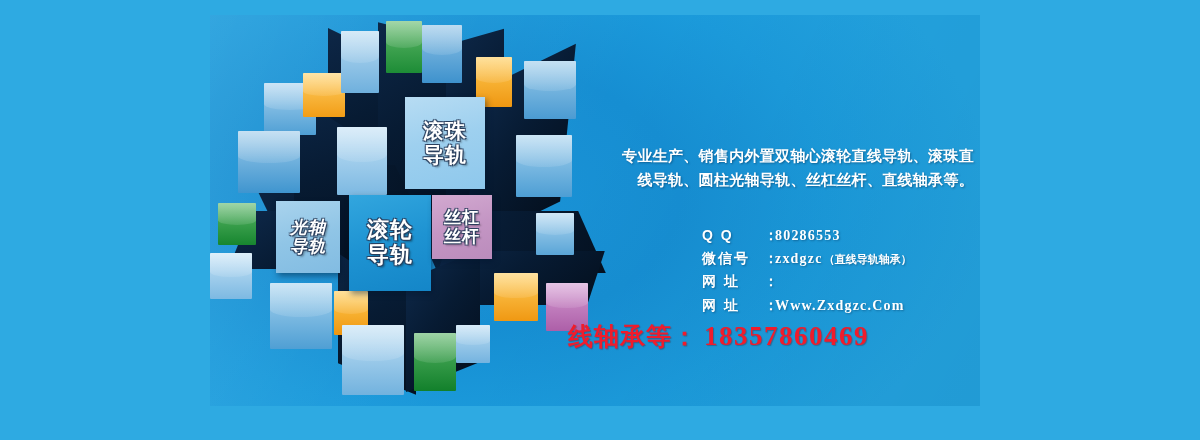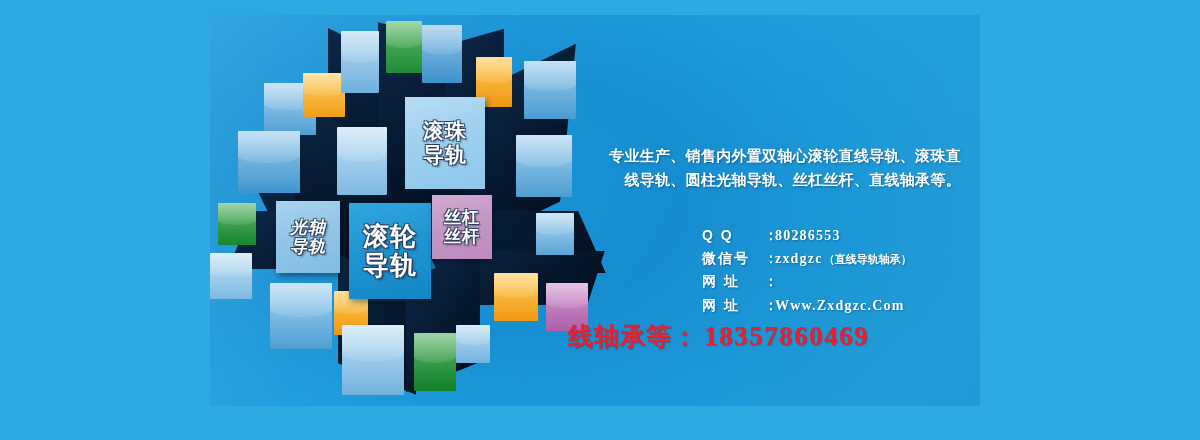--- a/index.html
+++ b/index.html
@@ -101,23 +101,22 @@
     align-items: center;
   }
   #label-guangzhou {
     left: 66px; top: 186px; width: 64px; height: 72px;
     font-size: 17px;
     background: linear-gradient(165deg, #a9d3ed 0%, #90c5e6 50%, #82bce2 100%);
     font-style: italic;
   }
   #label-gunlun {
     left: 139px; top: 180px; width: 82px; height: 96px;
-    font-size: 26px;
+    font-size: 22px;
     background: linear-gradient(165deg, #32a6de 0%, #1e93d2 50%, #1486c8 100%);
-    margin-top: 8px;
   }
   #label-sigang {
     left: 222px; top: 180px; width: 60px; height: 64px;
     font-size: 17px;
     background: linear-gradient(165deg, #d2a9d0 0%, #c496c4 50%, #bb8cbc 100%);
   }
 
   
   .text-col {
     position: absolute;
@@ -138,21 +137,21 @@
     font-weight: bold;
     line-height: 1.36;
     letter-spacing: 1.5px;
     text-shadow: 2px 3px 0 #b06a05, 3px 4px 3px rgba(0,0,0,0.30);
     white-space: nowrap;
   }
   .headline .hl-line { display: block; }
 
   .subcopy {
     position: absolute;
-    left: 46px;
+    left: 59px;
     top: 129px;
     width: 360px;
     color: #ffffff;
     font-size: 15px;
     font-weight: bold;
     line-height: 1.62;
     text-align: right;
     letter-spacing: 0.3px;
     text-shadow: 1px 1px 2px rgba(0,40,75,0.45);
   }

